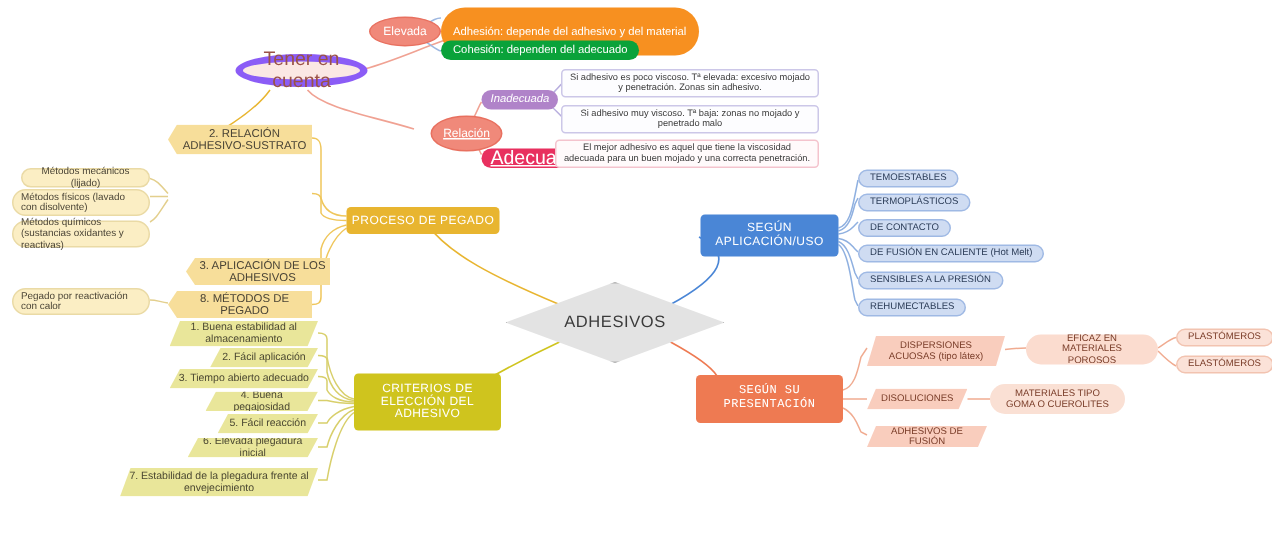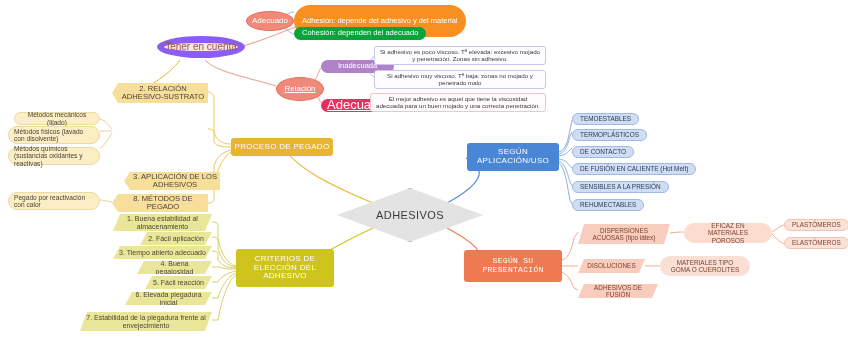--- a/index.html
+++ b/index.html
@@ -17,30 +17,30 @@
     position:absolute;inset:0;background:#e3e3e3;border:1px solid #b0b0b0;
     clip-path:polygon(50% 0%,100% 50%,50% 100%,0% 50%);
   }
   .diamond-label{
     position:absolute;inset:0;display:flex;align-items:center;justify-content:center;
     font-size:11px;color:#3b3b3b;letter-spacing:.4px;
   }
 
   
   .ellipse{
-    border-radius:50%;background:#fbe8e4;border:7px solid #8b5cf6;
-    color:#9a5248;font-size:10px;
+    border-radius:50%;background:#fbe8e4;border:5px solid #8b5cf6;
+    color:#9a5248;font-size:13px;
   }
   .ellipse.solid{background:#f0897a;border:1px solid #e8705f;color:#fff;font-size:8px;}
   .r3{border-radius:3px;}
 
   
   .pill-orange{background:#f79020;color:#fff;font-size:7.5px;border-radius:999px;padding:16px 8px;}
   .pill-green{background:#0aa23a;color:#fff;font-size:7.5px;border-radius:999px;padding:0 8px;}
-  .pill-purple{background:#b083c9;color:#fff;font-size:7.5px;border-radius:999px;padding:0 17px;}
+  .pill-purple{background:#b083c9;color:#fff;font-size:7.5px;border-radius:999px;padding:0 6px;font-style:italic;}
   .pill-crimson{background:#e8305f;color:#fff;font-size:13px;border-radius:999px;padding:0 6px;text-decoration:underline;}
 
   
   .box-lav{background:#fdfdff;border:1px solid #ccc7e8;color:#3a3a3a;font-size:6.2px;padding:2px 4px;}
   .box-pink{background:#fffafb;border:1px solid #f4c3cd;color:#3a3a3a;font-size:6.2px;padding:2px 4px;}
 
   
   .y-head{background:#e8b530;color:#fff;font-size:8px;letter-spacing:.3px;}
   .y-main{
     background:#f7de9a;color:#4a4436;font-size:7.6px;
@@ -144,32 +144,32 @@
   <div class="diamond-wrap" style="left:337px;top:188px;">
     <div class="diamond-shape"></div>
     <div class="diamond-label">ADHESIVOS</div>
   </div>
 
   <div class="node ellipse" style="left:157px;top:36px;width:88px;height:22px;">
     <span>Tener en cuenta</span>
   </div>
 
   <div class="node ellipse solid" style="left:246px;top:11px;width:48px;height:20px;">
-    <span>Adecuado</span>
+    <span>Elevada</span>
   </div>
 
   <div class="node pill-orange" style="left:294px;top:5px;height:13px;">
     <span>Adhesión: depende del adhesivo y del material</span>
   </div>
 
   <div class="node pill-green" style="left:294px;top:27px;height:13px;">
     <span>Cohesión: dependen del adecuado</span>
   </div>
 
-  <div class="node ellipse solid" style="left:276px;top:77px;width:48px;height:24px;text-decoration:underline;">
+  <div class="node ellipse solid" style="left:287px;top:77px;width:48px;height:24px;text-decoration:underline;">
     <span>Relación</span>
   </div>
 
   <div class="node pill-purple" style="left:321px;top:60px;height:13px;">
     <span>Inadecuada</span>
   </div>
 
   <div class="node box-lav r3" style="left:374px;top:46px;width:172px;height:19px;">
     <span>Si adhesivo es poco viscoso. Tª elevada: excesivo mojado y penetración. Zonas sin adhesivo.</span>
   </div>

